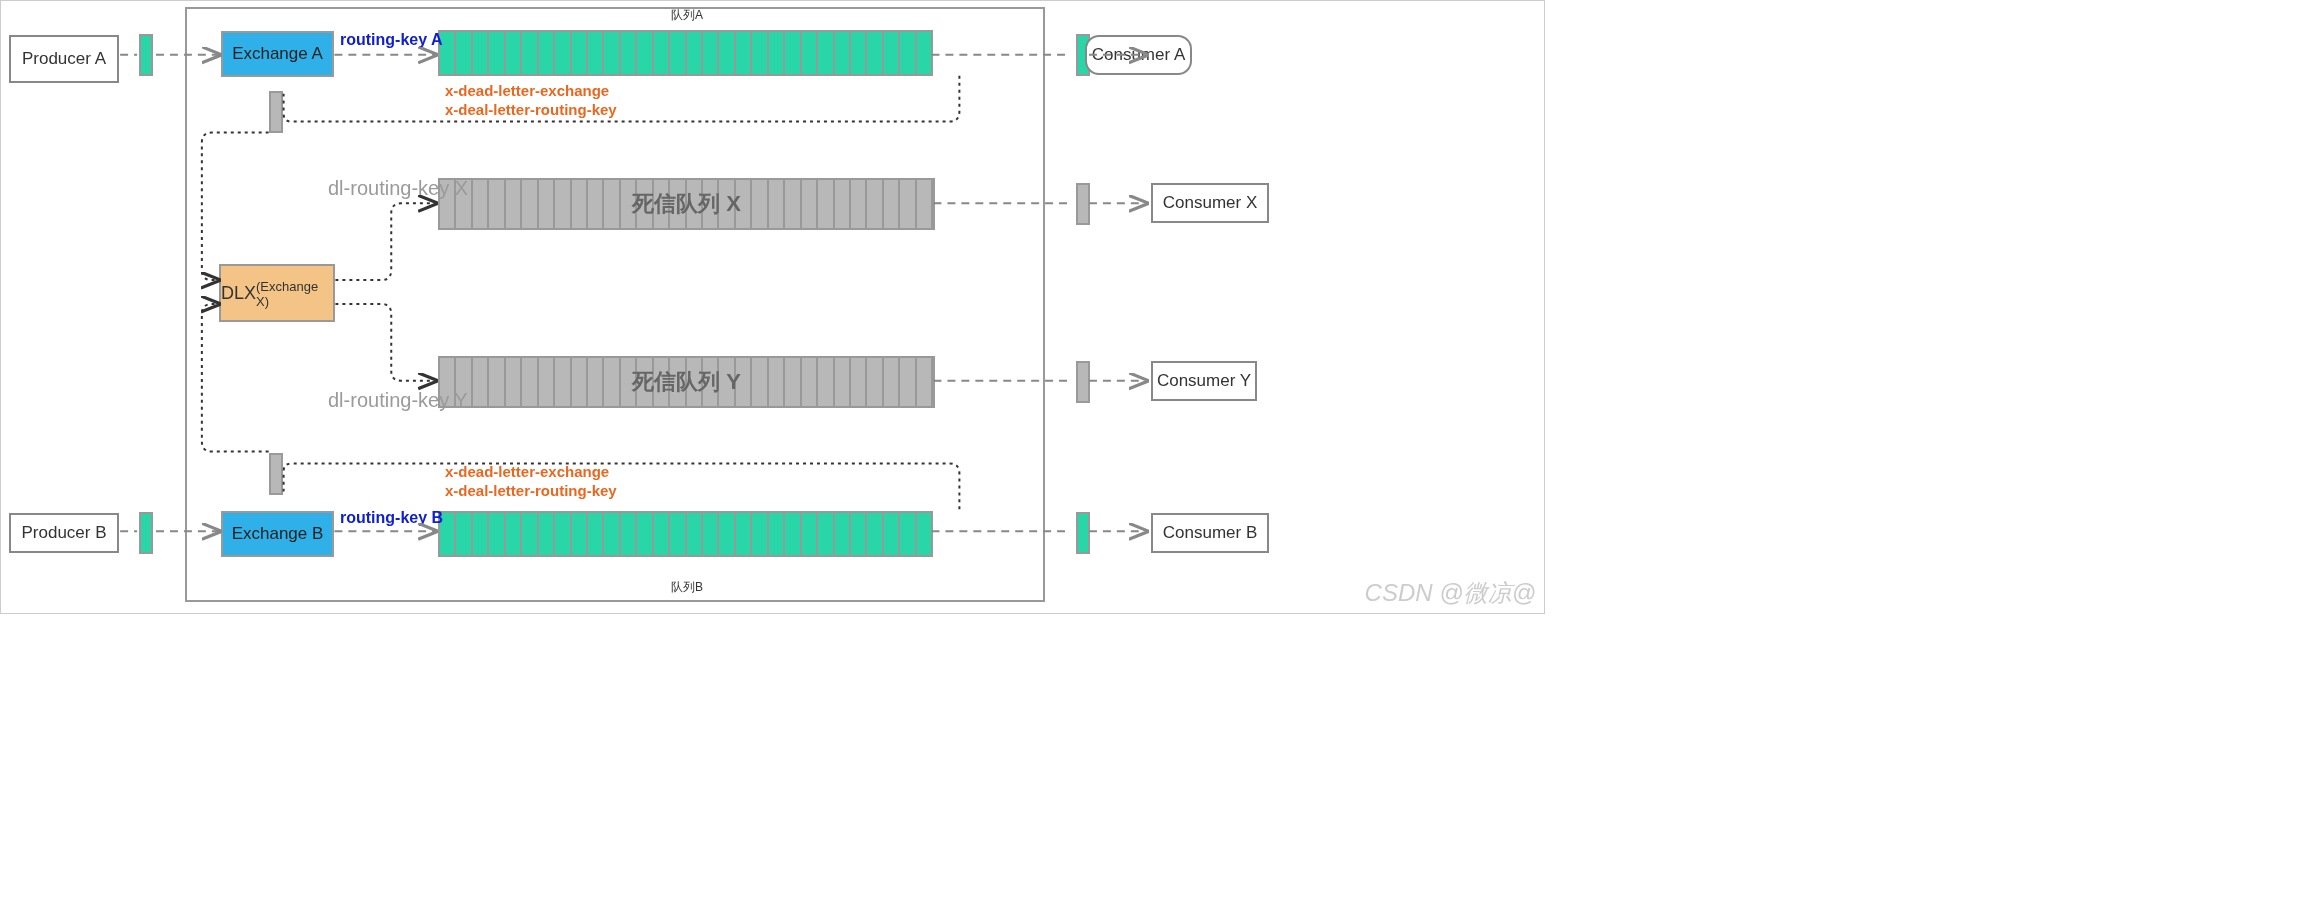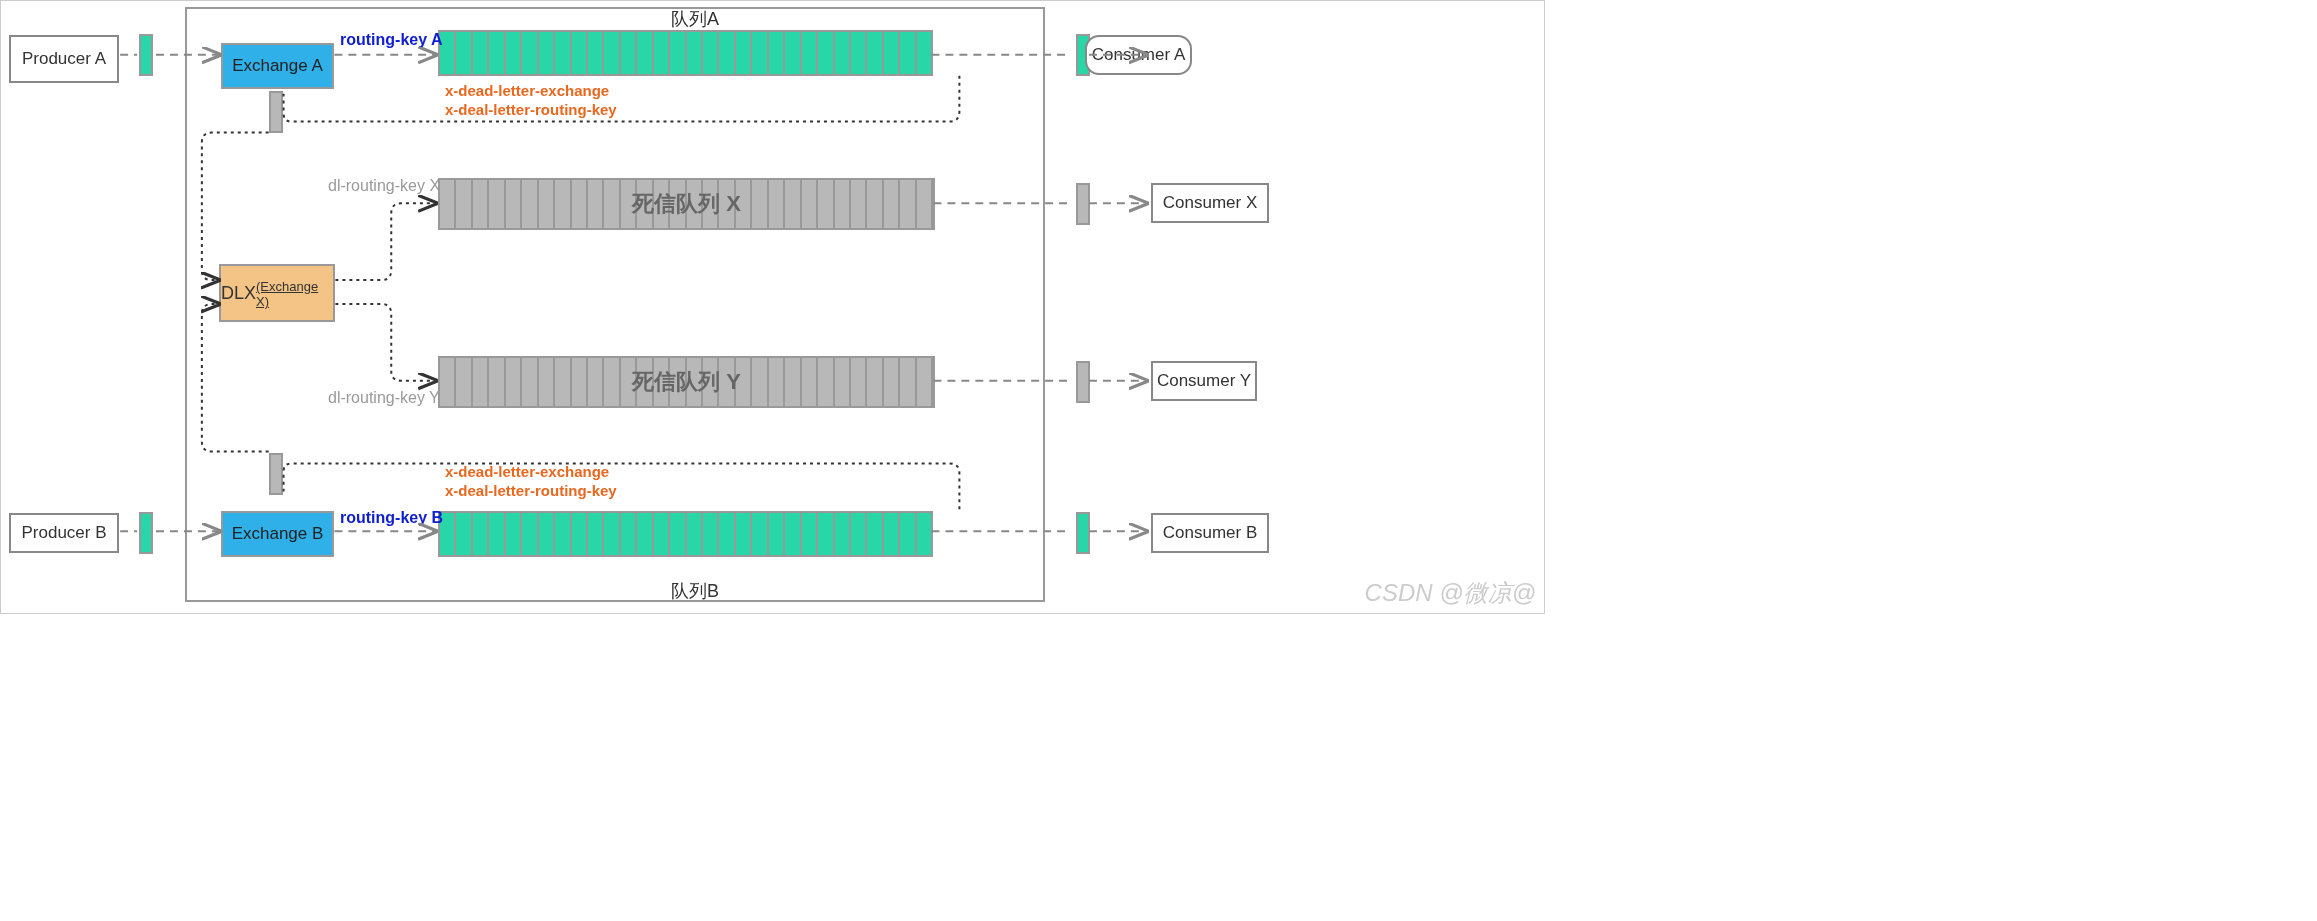--- a/index.html
+++ b/index.html
@@ -48,21 +48,21 @@
     position: absolute;
     background: #F4C486;
     border: 2px solid #999;
     display: flex;
     flex-direction: row;
     align-items: center;
     justify-content: center;
     color: #333;
   }
   .dlx-box .t1 { font-size: 18px; }
-  .dlx-box .t2 { font-size: 13px; margin-top:2px;text-decoration:underline;}
+  .dlx-box .t2 { font-size: 13px; margin-top:2px;}
   .queue {
     position: absolute;
     border: 2px solid #999;
     display: flex;
   }
   .queue.green { background: #28D6A8; }
   .queue.grey  { background: #B8B8B8; }
   .queue .cell { flex:1; border-right:2px solid #999; }
   .queue .cell:last-child { border-right:none; }
   .queue.grey .txt {
@@ -78,22 +78,22 @@
   }
   .msg-chip.green { background: #28D6A8; }
   .msg-chip.grey  { background: #B8B8B8; }
   .label {
     position: absolute;
     font-size: 16px;
     white-space: nowrap;
   }
   .label.blue   { color: #1020D0; font-weight: bold; }
   .label.orange { color: #E86820; font-weight: bold; font-size:15px; line-height:1.25;}
-  .label.greytxt{ color: #9a9a9a; font-size:16px; }
-  .label.black  { color: #333; font-size:18px; }
+  .label.greytxt{ color: #9a9a9a; font-size:20px; }
+  .label.black  { color: #333; font-size:12px; }
   .watermark {
     position:absolute; right:8px; bottom:4px;
     color:#ccc; font-size:24px; font-style:italic;
   }
   svg.layer {
     position:absolute; left:0; top:0; width:100%; height:100%;
     pointer-events:none;
   }
 </style>
 </head>
@@ -102,21 +102,21 @@
 <div class="canvas">
 
   <div class="broker-border"></div>
 
   <div class="node-box" style="left:8px; top:34px; width:110px; height:48px;">Producer A</div>
   <div class="node-box" style="left:8px; top:512px; width:110px; height:40px;">Producer B</div>
 
   <div class="msg-chip green" style="left:138px; top:33px;"></div>
   <div class="msg-chip green" style="left:138px; top:511px;"></div>
 
-  <div class="exchange-box" style="left:220px; top:30px; width:113px; height:46px;margin-top:12px;">Exchange A</div>
+  <div class="exchange-box" style="left:220px; top:30px; width:113px; height:46px;">Exchange A</div>
   <div class="exchange-box" style="left:220px; top:510px; width:113px; height:46px;">Exchange B</div>
 
   <div class="dlx-box" style="left:218px; top:263px; width:116px; height:58px;">
     <div class="t1">DLX</div>
     <div class="t2">(Exchange X)</div>
   </div>
 
   <div class="msg-chip grey" style="left:268px; top:90px;"></div>
   <div class="msg-chip grey" style="left:268px; top:452px;"></div>
 

